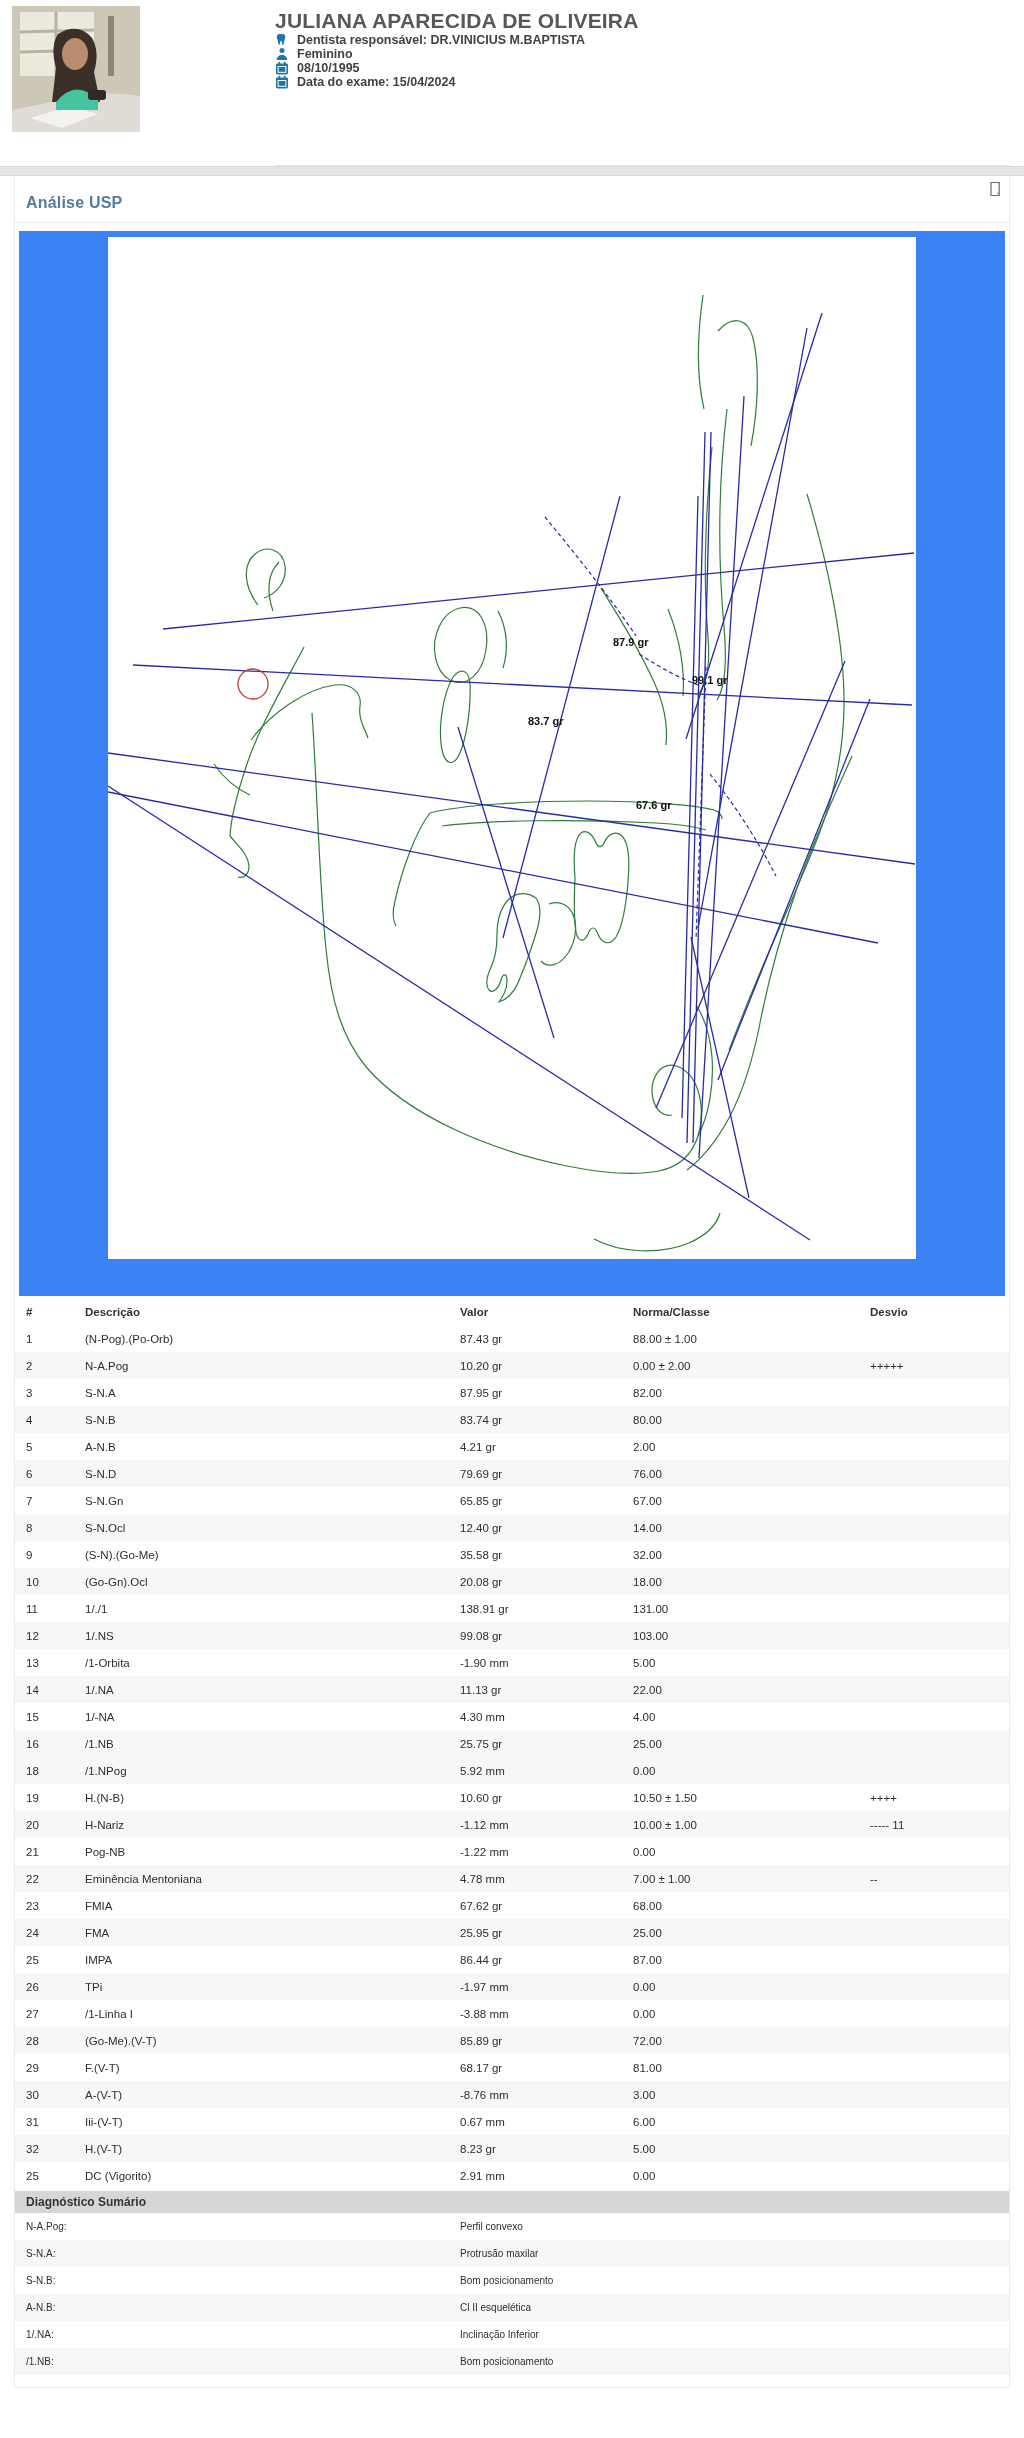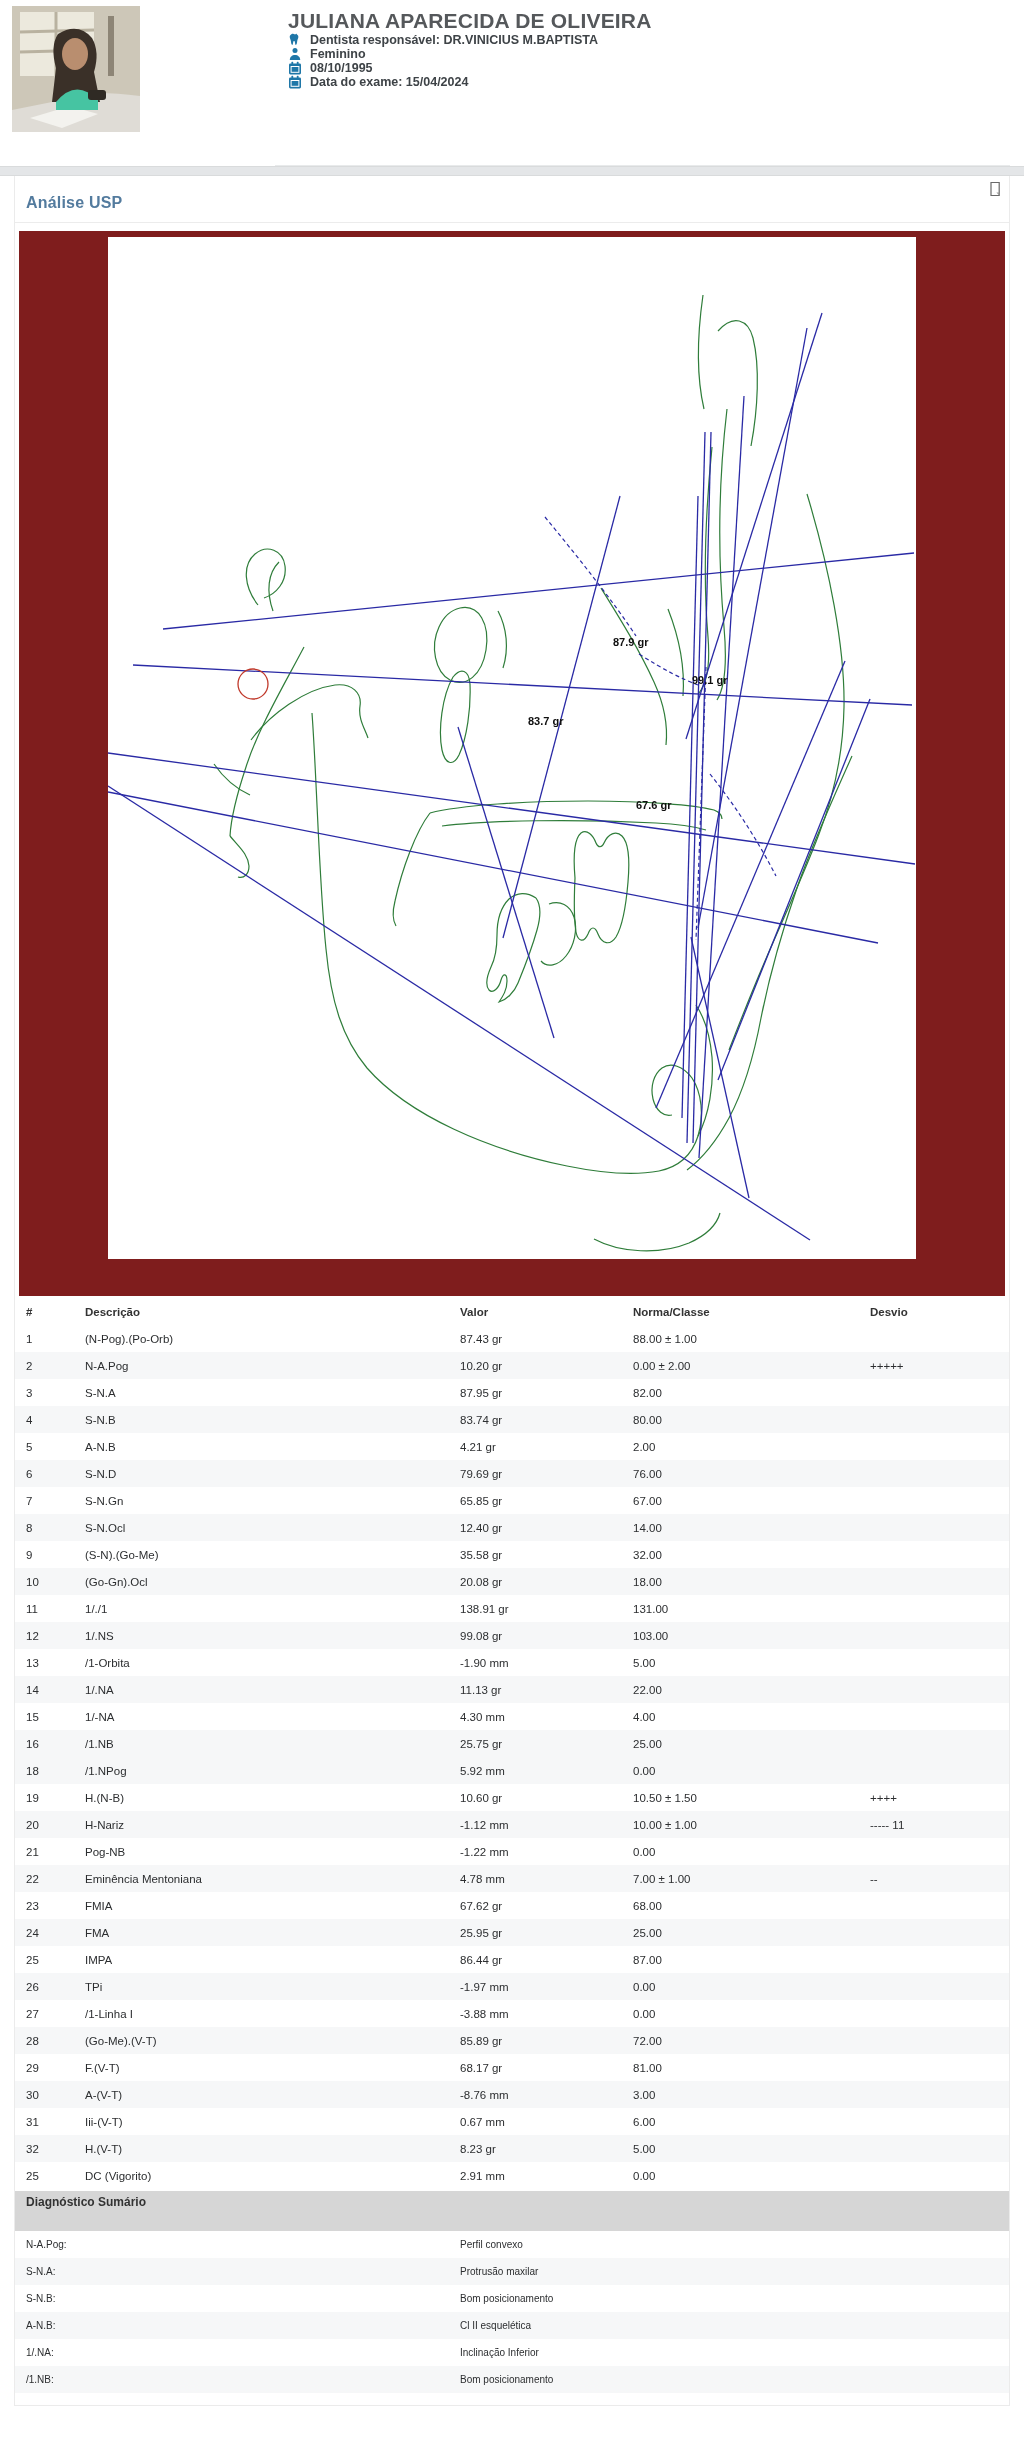--- a/index.html
+++ b/index.html
@@ -6,51 +6,51 @@
     --accent:#537b9e; --icon-blue:#1f77a8;
     --trace-green:#2f7d3a; --trace-blue:#2a2aa5; --trace-red:#c0392b;
   }
   *{box-sizing:border-box;}
   html,body{margin:0;padding:0;}
   body{width:1024px;height:2438px;background:#ffffff;font-family:"Liberation Sans",sans-serif;}
 
   
   .header-card{position:relative;height:166px;background:#fff;}
   .photo{position:absolute;left:12px;top:6px;width:128px;height:126px;display:block;}
-  .info{position:absolute;left:288px;top:8px;width:620px;}
+  .info{position:absolute;left:275px;top:8px;width:620px;}
   .name{font-size:21px;font-weight:bold;color:#55585b;line-height:25px;width:430px;letter-spacing:.2px;}
   .info-row{display:flex;align-items:center;gap:8px;font-size:12.5px;font-weight:bold;color:#3e4347;}
   .info-row .ic{width:14px;height:14px;flex:0 0 14px;display:inline-block;}
   .hdr-sep{position:absolute;left:275px;right:14px;bottom:0;border-bottom:1px solid #e8eaeb;}
 
   .gap-band{height:10px;background:#e4e6e8;border-top:1px solid #d9dbdc;border-bottom:1px solid #d9dbdc;}
 
   
   .card{margin:0 14px;background:#fff;border:1px solid #ebebeb;border-top:none;padding-bottom:12px;}
   .card-head{position:relative;padding:18px 11px 10px;border-bottom:1px solid #ececec;}
   .card-title{color:var(--accent);font-size:16px;font-weight:bold;letter-spacing:.2px;}
   .page-icon{position:absolute;right:4px;top:4px;width:18px;height:18px;cursor:pointer;}
 
-  .media{background:#7f1d1d;margin:8px 4px 0;padding:6px 8px 37px;}
+  .media{background:#3b82f6;margin:8px 4px 0;padding:6px 8px 37px;}
   .trace{display:block;width:808px;height:1022px;margin:0 auto;background:#fff;}
   .trace .green path{fill:none;stroke:var(--trace-green);stroke-width:1.2;}
   .trace .blue line{stroke:var(--trace-blue);stroke-width:1.3;}
   .trace .dash path,.trace .dash line{fill:none;stroke:var(--trace-blue);stroke-width:1.2;stroke-dasharray:4 3;}
   .trace .labels text{font-family:"Liberation Sans",sans-serif;font-size:11px;font-weight:bold;fill:#101010;}
   .trace .redc{fill:none;stroke:var(--trace-red);stroke-width:1.3;}
 
   
   table.meas{width:100%;border-collapse:collapse;table-layout:fixed;font-size:11.5px;color:#2c2e30;margin-top:3px;}
   table.meas th{text-align:left;font-weight:bold;color:#333;height:26px;padding:0;}
   table.meas td{height:27px;padding:0;overflow:hidden;white-space:nowrap;}
   table.meas .c0{padding-left:11px;}
   tr.alt{background:#f6f7f8;}
 
   
-  .diag-head{background:#d6d6d6;font-weight:bold;font-size:12px;color:#333;padding:4px 0 22px 11px;margin-top:2px;}
+  .diag-head{background:#d6d6d6;font-weight:bold;font-size:12px;color:#333;padding:4px 0 4px 11px;margin-top:2px;}
   table.diag{width:100%;border-collapse:collapse;table-layout:fixed;font-size:10px;color:#2c2e30;}
   table.diag td{height:27px;padding:0;}
   table.diag .c0{padding-left:11px;}
 </style>
 </head>
 <body>
 
 <div class="header-card">
   <svg class="photo" viewBox="0 0 128 126" aria-hidden="true">
     <rect width="128" height="126" fill="#cdc7b8"></rect>

